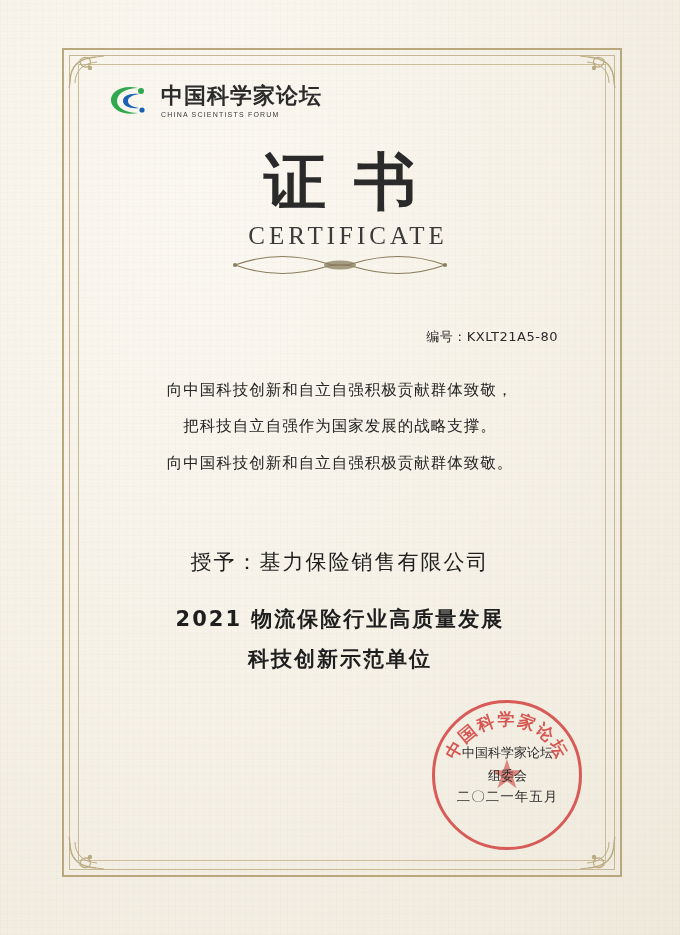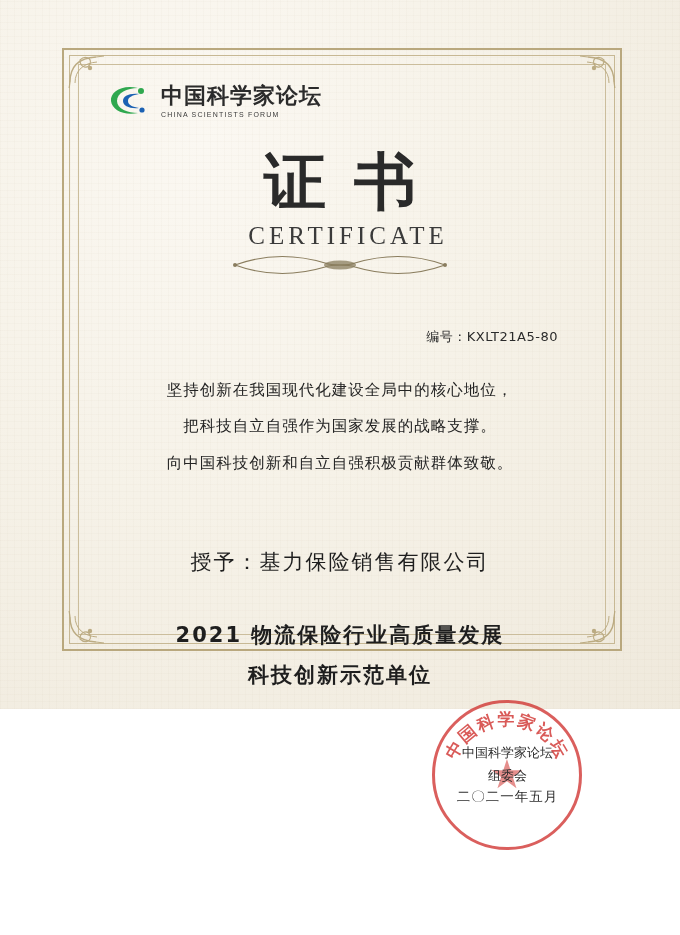--- a/index.html
+++ b/index.html
@@ -10,21 +10,21 @@
     width: 680px;
     height: 935px;
     background: #ffffff;
     font-family: "Liberation Serif", serif;
     overflow: hidden;
   }
 
   .certificate {
     position: relative;
     width: 680px;
-    height: 709px;
+    height: 935px;
     background:
       radial-gradient(ellipse at 30% 20%, #fbf8f2 0%, #f6f2e8 45%, #efe9dc 100%);
     box-sizing: border-box;
   }
 
   
   .paper-texture {
     position: absolute;
     inset: 0;
     background-image:
@@ -182,21 +182,20 @@
     left: 0;
     right: 0;
     top: 600px;
     text-align: center;
     font-family: "DejaVu Sans", sans-serif;
     font-size: 21px;
     font-weight: bold;
     color: #1e1e1e;
     line-height: 1.9;
     letter-spacing: 2px;
-    margin-top: 16px;
   }
   .award-title div { margin: 0; }
 
   
   .seal {
     position: absolute;
     left: 432px;
     top: 700px;
     width: 150px;
     height: 150px;
@@ -326,21 +325,21 @@
       <path d="M10 13 C40 24, 70 24, 100 15 C105 13, 110 13, 115 13 C120 13, 125 13, 130 15 C160 24, 190 24, 220 13" fill="none" stroke="currentColor" stroke-width="1.2"></path>
       <ellipse cx="115" cy="13" rx="16" ry="4.5" fill="currentColor" opacity="0.75"></ellipse>
       <circle cx="10" cy="13" r="2" fill="currentColor"></circle>
       <circle cx="220" cy="13" r="2" fill="currentColor"></circle>
     </svg>
   </div>
 
   <div class="serial"><span>编号：</span><span>KXLT21A5-80</span></div>
 
   <div class="body-text">
-    <p>坚持创新在我国现代化建设全局中的核心地位，</p>
+    <p>向中国科技创新和自立自强积极贡献群体致敬，</p>
     <p>把科技自立自强作为国家发展的战略支撑。</p>
     <p>向中国科技创新和自立自强积极贡献群体致敬。</p>
   </div>
 
   <div class="award-to">授予：基力保险销售有限公司</div>
 
   <div class="award-title">
     <div>2021 物流保险行业高质量发展</div>
     <div>科技创新示范单位</div>
   </div>

